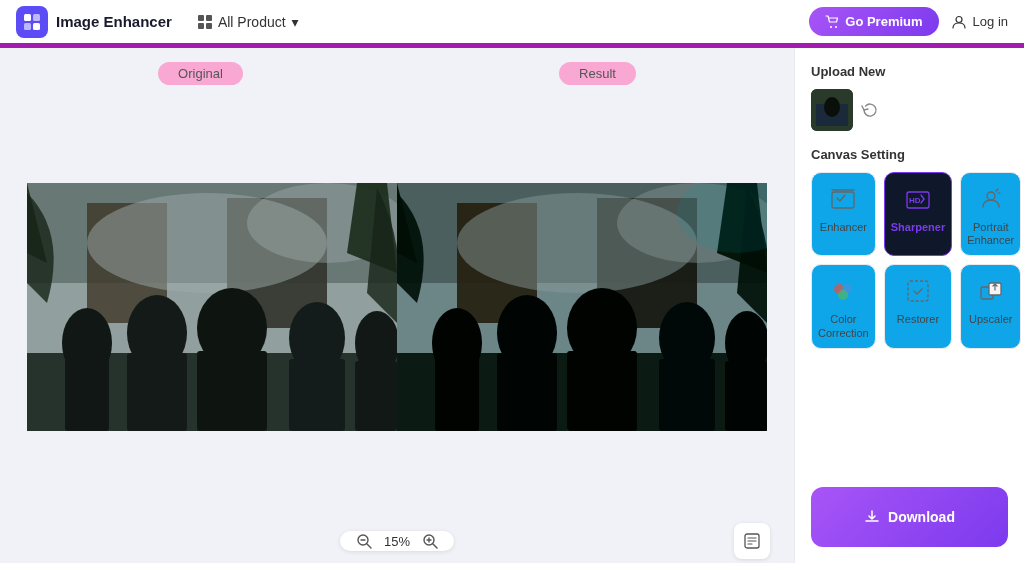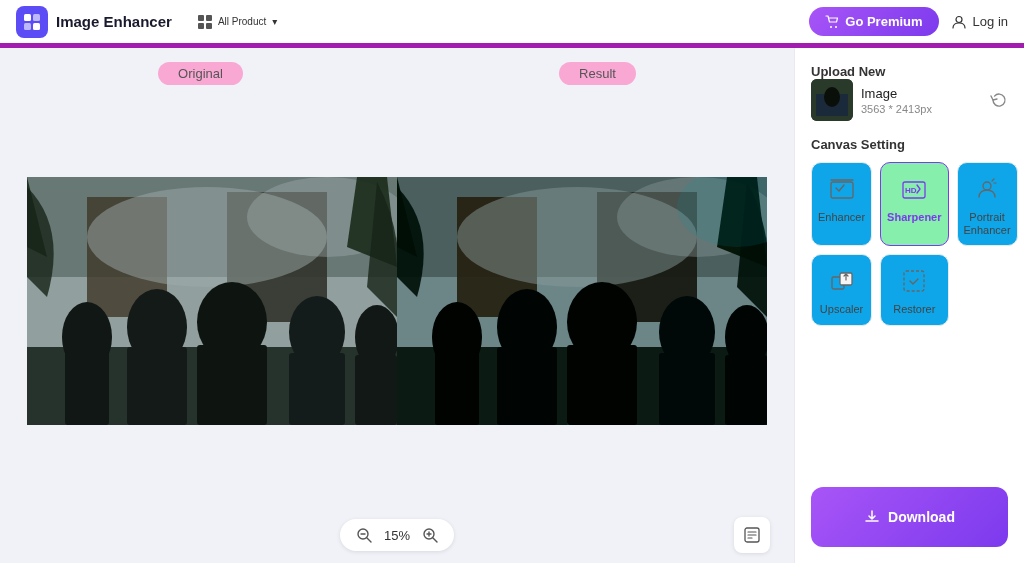--- a/index.html
+++ b/index.html
@@ -41,21 +41,21 @@
     }
     .all-product-btn {
       display: flex;
       align-items: center;
       gap: 6px;
       padding: 4px 10px;
       border: none;
       background: none;
       cursor: pointer;
       color: #333;
-      font-size: 10px;
+      font-size: 14px;
     }
     .all-product-btn .grid-icon {
       display: grid;
       grid-template-columns: 1fr 1fr;
       gap: 2px;
       width: 14px;
       height: 14px;
     }
     .all-product-btn .grid-icon span {
       background: #555;
@@ -146,21 +146,21 @@
       display: flex;
       align-items: center;
       justify-content: center;
       padding: 10px 0 12px;
       flex-shrink: 0;
       position: relative;
     }
     .zoom-controls {
       background: #fff;
       border-radius: 20px;
-      padding: 8px 16px;
+      padding: 2px 16px;
       display: flex;
       align-items: center;
       gap: 10px;
       box-shadow: 0 1px 4px rgba(0,0,0,0.1);
     }
     .zoom-btn {
       background: none;
       border: none;
       cursor: pointer;
       color: #555;
@@ -202,20 +202,21 @@
       flex-shrink: 0;
     }
 
     .upload-section {
       margin-bottom: 16px;
     }
     .upload-title {
       font-size: 13px;
       font-weight: 600;
       color: #333;
+      margin-bottom: 10px;
     }
     .image-info-row {
       display: flex;
       align-items: center;
       gap: 8px;
     }
     .image-thumb {
       width: 42px;
       height: 42px;
       border-radius: 6px;
@@ -264,21 +265,21 @@
       display: flex;
       flex-direction: column;
       align-items: center;
       gap: 6px;
       cursor: pointer;
       background: #0ea5e9;
       transition: border-color 0.15s;
     }
     .tool-item.active {
       border-color: #7c3aed;
-      background: #86efac;
+      background: #0f172a;
     }
     .tool-icon {
       width: 32px;
       height: 32px;
       display: flex;
       align-items: center;
       justify-content: center;
       border-radius: 6px;
       font-size: 18px;
     }
@@ -498,24 +499,20 @@
     <div class="upload-section">
       <div class="upload-title">Upload New</div>
       <div class="image-info-row">
         <div class="image-thumb">
           <svg width="42" height="42" viewBox="0 0 42 42">
             <rect width="42" height="42" fill="#2a3a2a"></rect>
             <rect x="5" y="15" width="32" height="22" fill="#1a2a3a"></rect>
             <ellipse cx="21" cy="18" rx="8" ry="10" fill="#0a0f0a"></ellipse>
           </svg>
         </div>
-        <div class="image-meta">
-          <div class="image-name">Image</div>
-          <div class="image-size">3563 * 2413px</div>
-        </div>
         <button class="refresh-btn">
           <svg width="18" height="18" viewBox="0 0 18 18" fill="none">
             <path d="M3 9a6 6 0 1 0 1.5-3.9" stroke="#888" stroke-width="1.4" stroke-linecap="round" stroke-linejoin="round"></path>
             <polyline points="1,5 3,9 7,8" stroke="#888" stroke-width="1.4" stroke-linecap="round" stroke-linejoin="round"></polyline>
           </svg>
         </button>
       </div>
     </div>
 
     <div class="canvas-setting-title">Canvas Setting</div>
@@ -548,40 +545,50 @@
         <div class="tool-icon">
           <svg width="28" height="28" viewBox="0 0 28 28" fill="none">
             <circle cx="14" cy="11" r="4" stroke="#666" stroke-width="1.3"></circle>
             <path d="M6 22c0-4.4 3.6-7 8-7s8 2.6 8 7" stroke="#666" stroke-width="1.3" stroke-linecap="round"></path>
             <path d="M19 6l2-2M21 8h2" stroke="#666" stroke-width="1.2" stroke-linecap="round"></path>
           </svg>
         </div>
         <span class="tool-label">Portrait Enhancer</span>
       </div>
 
+      <div class="tool-item">
+        <div class="tool-icon">
+          <svg width="28" height="28" viewBox="0 0 28 28" fill="none">
+            <circle cx="10" cy="12" r="5" fill="#e8503a" opacity="0.7"></circle>
+            <circle cx="18" cy="12" r="5" fill="#4a90d9" opacity="0.7"></circle>
+            <circle cx="14" cy="18" r="5" fill="#50b864" opacity="0.7"></circle>
+          </svg>
+        </div>
+        <span class="tool-label">Color Correction</span>
+      </div>
+
+      <div class="tool-item">
+        <div class="tool-icon">
+          <svg width="28" height="28" viewBox="0 0 28 28" fill="none">
+            <rect x="4" y="4" width="20" height="20" rx="2" stroke="#666" stroke-width="1.3" stroke-dasharray="3 2"></rect>
+            <path d="M10 14l3 3 5-5" stroke="#666" stroke-width="1.4" stroke-linecap="round" stroke-linejoin="round"></path>
+          </svg>
+        </div>
+        <span class="tool-label">Restorer</span>
+      </div>
 
       <div class="tool-item">
         <div class="tool-icon">
           <svg width="28" height="28" viewBox="0 0 28 28" fill="none">
             <rect x="4" y="10" width="12" height="12" rx="1.5" stroke="#666" stroke-width="1.3"></rect>
             <rect x="12" y="6" width="12" height="12" rx="1.5" stroke="#666" stroke-width="1.3" fill="#f5f5f5"></rect>
             <path d="M16 9l2-2 2 2M18 7v6" stroke="#666" stroke-width="1.2" stroke-linecap="round" stroke-linejoin="round"></path>
           </svg>
         </div>
         <span class="tool-label">Upscaler</span>
-      </div>
-
-      <div class="tool-item">
-        <div class="tool-icon">
-          <svg width="28" height="28" viewBox="0 0 28 28" fill="none">
-            <rect x="4" y="4" width="20" height="20" rx="2" stroke="#666" stroke-width="1.3" stroke-dasharray="3 2"></rect>
-            <path d="M10 14l3 3 5-5" stroke="#666" stroke-width="1.4" stroke-linecap="round" stroke-linejoin="round"></path>
-          </svg>
-        </div>
-        <span class="tool-label">Restorer</span>
       </div>
 
     </div>
 
     <div class="sidebar-spacer"></div>
 
     <button class="download-btn">
       <svg width="16" height="16" viewBox="0 0 16 16" fill="none">
         <path d="M8 2v8M5 7l3 3 3-3" stroke="white" stroke-width="1.5" stroke-linecap="round" stroke-linejoin="round"></path>
         <path d="M2 12h12" stroke="white" stroke-width="1.5" stroke-linecap="round"></path>

